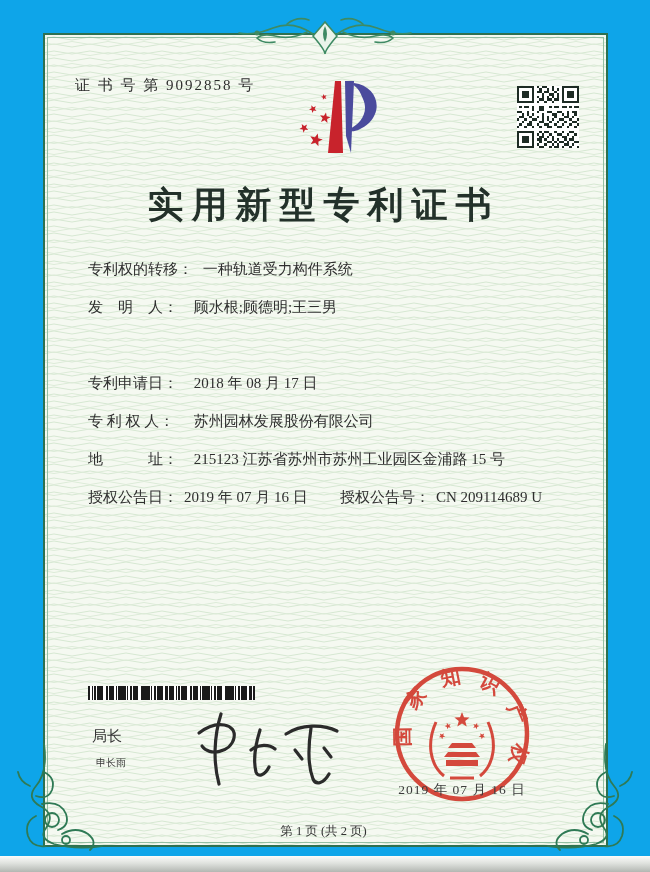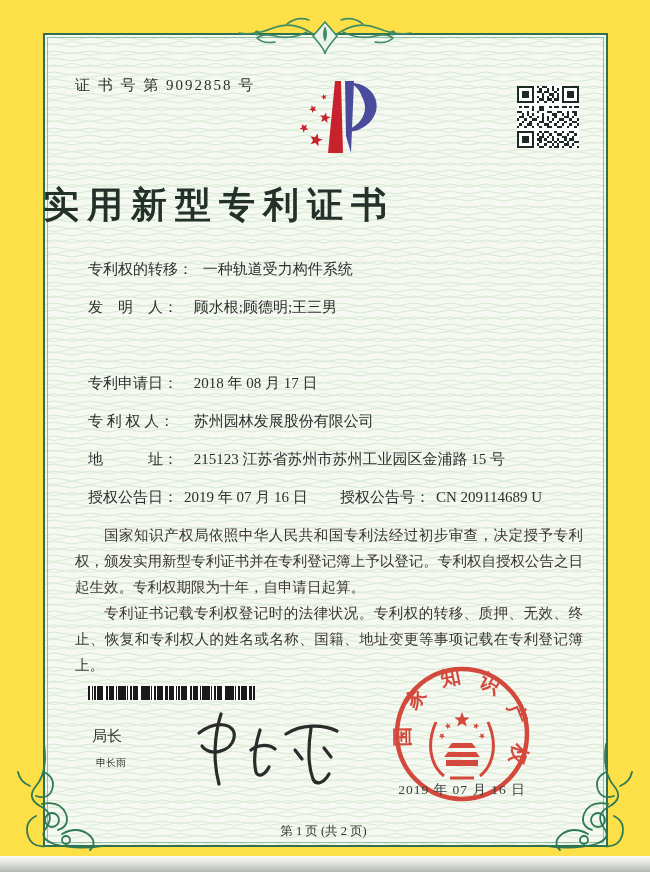--- a/index.html
+++ b/index.html
@@ -1,27 +1,27 @@
 <!DOCTYPE html>
 <html><head>
 <meta charset="utf-8">
 <style>
   html,body{margin:0;padding:0;}
   body{background:#e8e8e6;font-family:"Liberation Serif","DejaVu Serif",serif;}
-  .page{position:relative;width:650px;height:872px;background:#fde047;overflow:hidden;margin:0 auto;}
+  .page{position:relative;width:650px;height:872px;background:#0ea5e9;overflow:hidden;margin:0 auto;}
   .scan-edge{position:absolute;left:0;right:0;bottom:0;height:16px;
     background:linear-gradient(#fcfcfa 0%,#dfe2de 45%,#b3b7b2 100%);}
   .frame{position:absolute;left:43px;top:33px;width:561px;height:810px;
     border:2.5px solid #2e7050;background:#f4f9f1;}
   .frame-inner{position:absolute;left:2px;top:2px;right:2px;bottom:2px;
     border:1px solid #93bfa2;}
   .guilloche{position:absolute;left:0;top:0;width:100%;height:100%;}
   .abs{position:absolute;}
   .cert-no{left:75px;top:76px;font-size:15px;letter-spacing:2px;color:#2d2d2d;}
-  .title{left:43px;top:181px;width:561px;font-size:36px;font-weight:bold;
+  .title{left:43px;top:181px;width:561px;text-align:center;font-size:36px;font-weight:bold;
     letter-spacing:8px;color:#23312a;}
   .field-row{left:88px;width:500px;height:22px;font-size:15px;color:#2e2e2e;white-space:nowrap;}
   .field-label{display:inline-block;min-width:96px;}
   .field-value{margin-left:6px;}
   .grant-group2{position:absolute;left:252px;top:0;}
   .paragraphs{left:75px;top:522px;width:508px;font-size:14.5px;line-height:26px;
     color:#3a352f;text-align:justify;}
   .paragraphs p{margin:0;text-indent:2em;}
   .barcode{left:88px;top:686px;width:167px;height:14px;background-color:#fff;
     background-image:repeating-linear-gradient(90deg,#1a1a1a 0 2px,transparent 2px 6px),
@@ -277,24 +277,20 @@
     <span class="field-label">地　　　址：</span>
     <span class="field-value">215123 江苏省苏州市苏州工业园区金浦路 15 号</span>
   </div>
   <div class="abs field-row" style="top:488px">
     <span>授权公告日：</span><span class="field-value">2019 年 07 月 16 日</span>
     <span class="grant-group2">
       <span>授权公告号：</span><span class="field-value">CN 209114689 U</span>
     </span>
   </div>
 
-  <div class="abs paragraphs">
-    <p>国家知识产权局依照中华人民共和国专利法经过初步审查，决定授予专利权，颁发实用新型专利证书并在专利登记簿上予以登记。专利权自授权公告之日起生效。专利权期限为十年，自申请日起算。</p>
-    <p>专利证书记载专利权登记时的法律状况。专利权的转移、质押、无效、终止、恢复和专利权人的姓名或名称、国籍、地址变更等事项记载在专利登记簿上。</p>
-  </div>
 
   <div class="abs barcode"></div>
 
   <div class="abs issuer-title">局长</div>
   <div class="abs issuer-name">申长雨</div>
 
   <svg class="abs signature" width="165" height="85" viewBox="0 0 165 85" xmlns="http://www.w3.org/2000/svg">
     <g stroke="#2b2b2b" stroke-width="3.2" fill="none" stroke-linecap="round">
       <path d="M38 8 C 31 30 30 56 36 78"></path>
       <path d="M16 27 C 34 13 54 18 51 32 C 48 46 26 51 19 40"></path>

